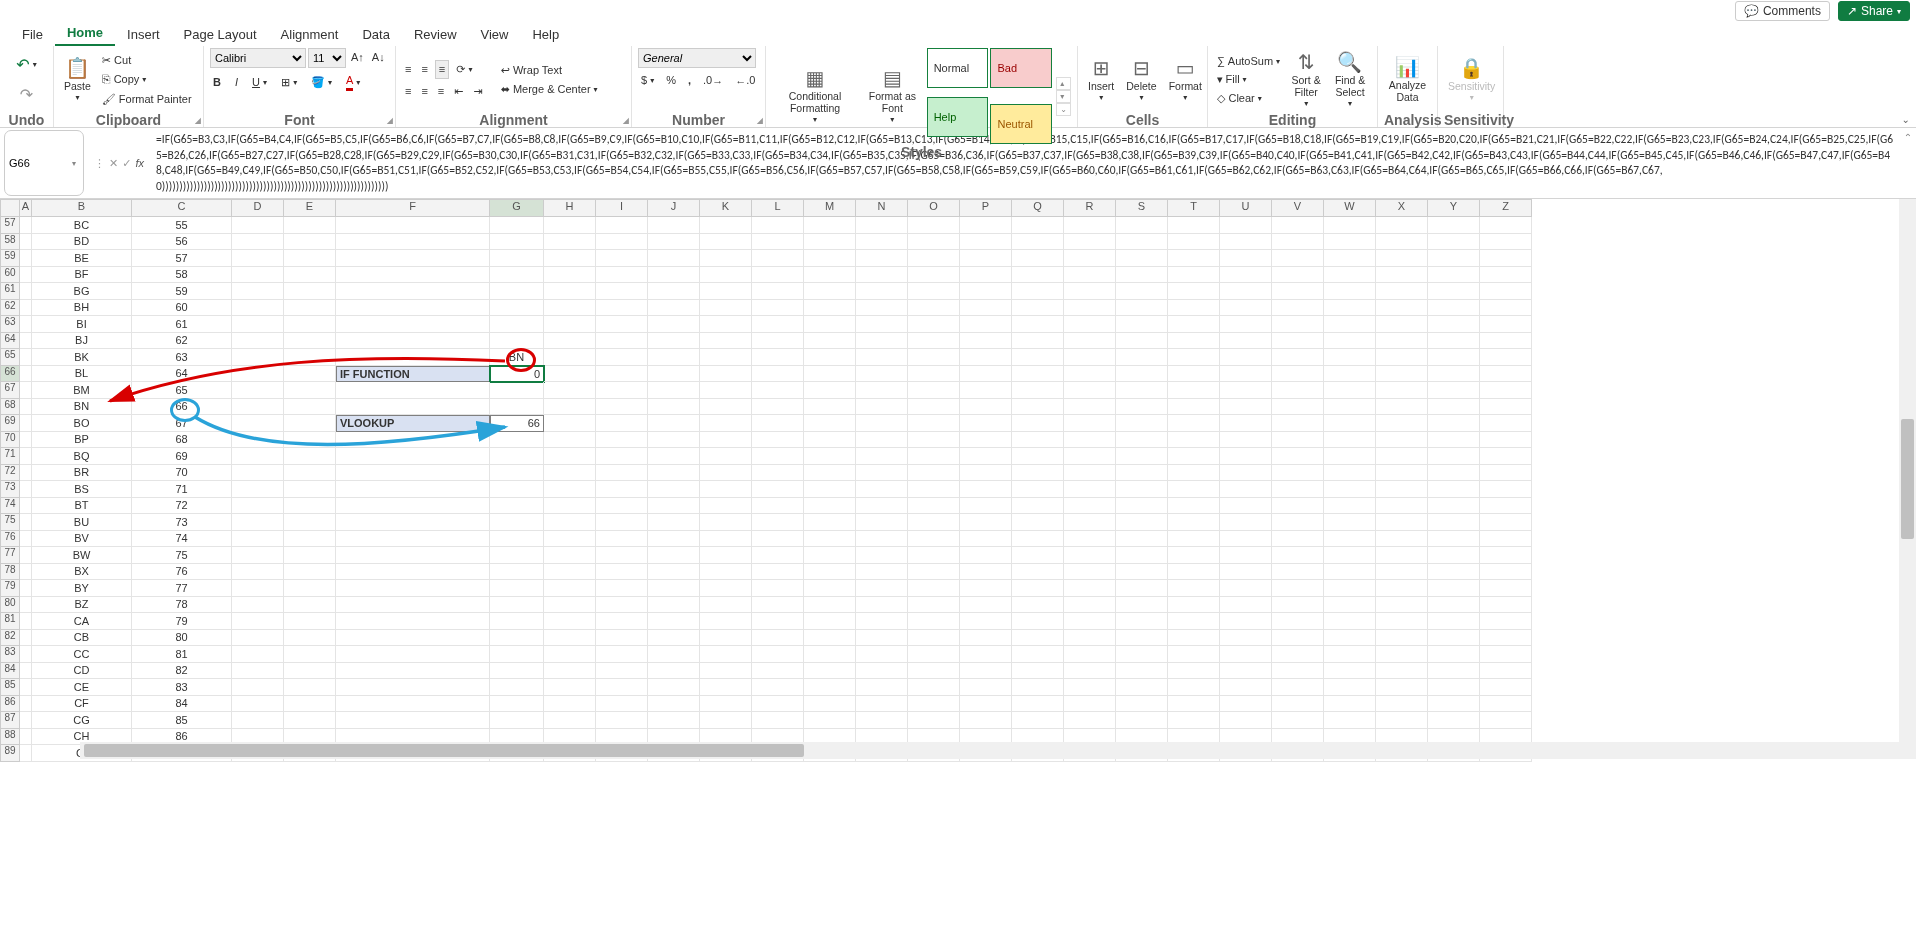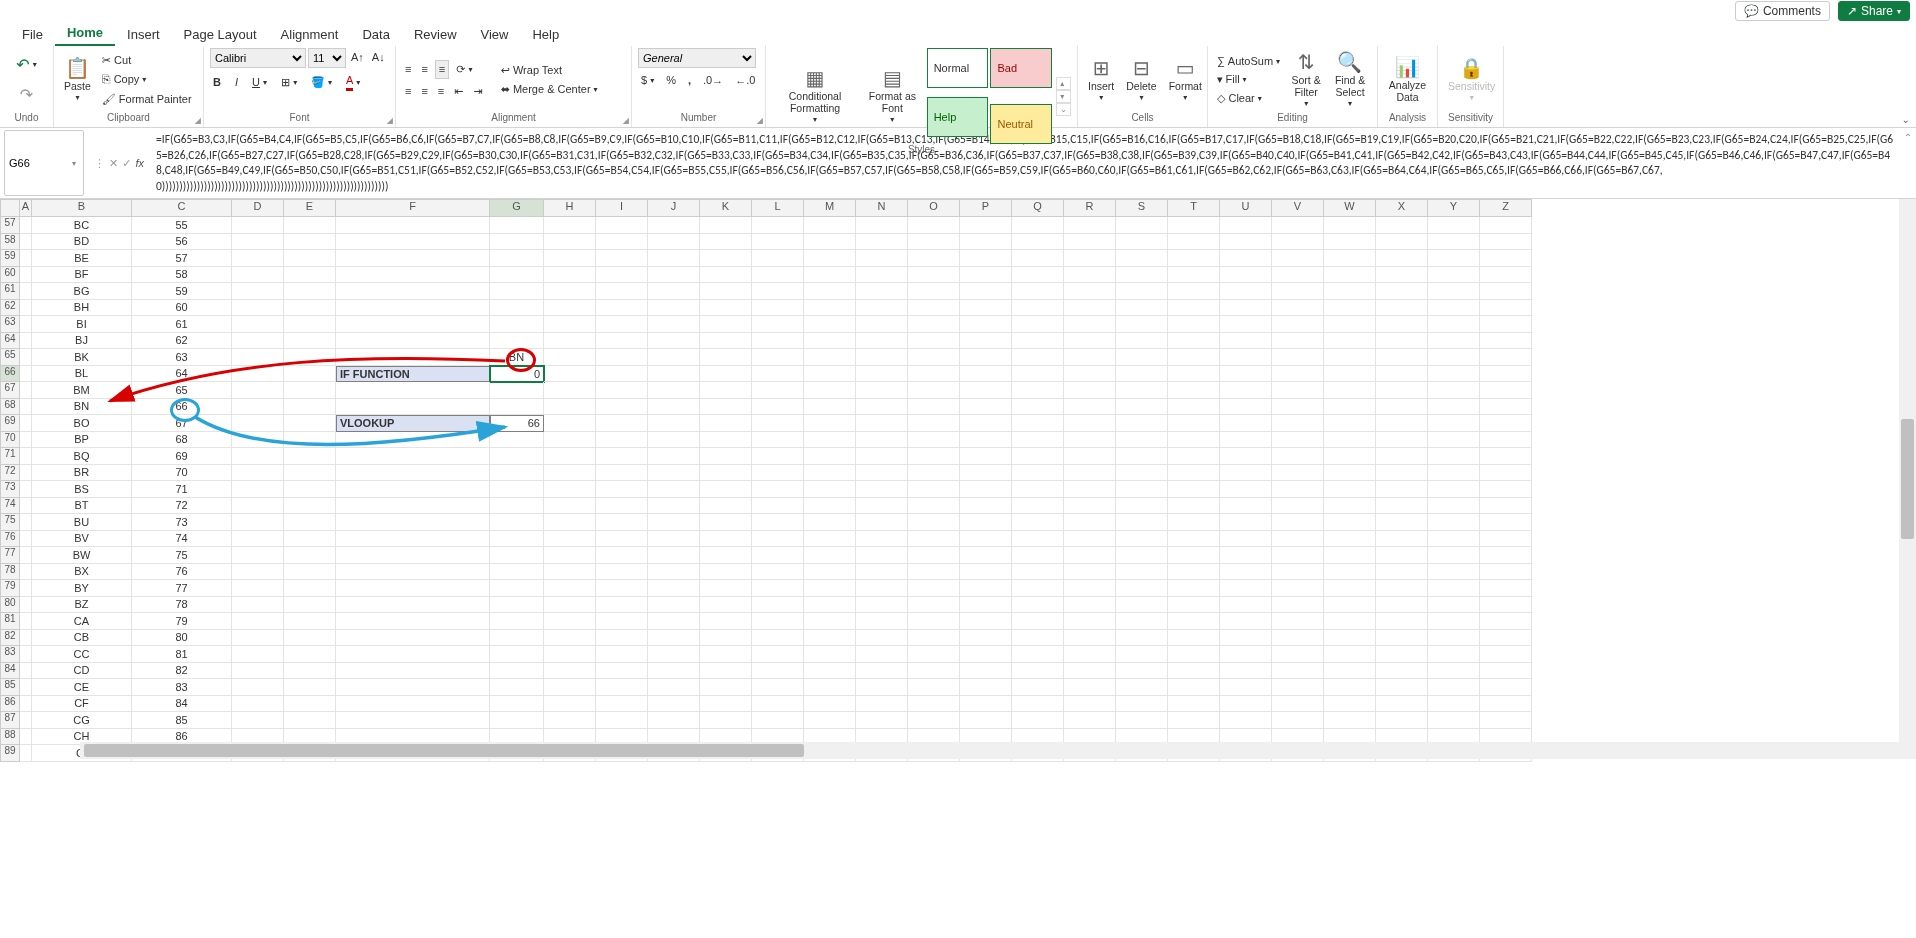--- a/index.html
+++ b/index.html
@@ -11,21 +11,21 @@
 .tb-share { background:#107c41; color:#fff; border-color:#107c41; }
 
 
 .menubar { height:24px; display:flex; align-items:flex-end; padding-left:10px; gap:0; }
 .menutab { padding:4px 12px; font-size:13px; cursor:pointer; }
 .menutab.active { border-bottom:2px solid #107c41; color:#107c41; font-weight:600; }
 
 
 .ribbon { height:82px; background:#fff; border-bottom:1px solid #d4d4d4; display:flex; }
 .group { border-right:1px solid #e3e3e3; padding:2px 6px 1px 6px; display:flex; flex-direction:column; justify-content:space-between; position:relative; }
-.group-label { font-size:10px; color:#666; text-align:center; height:14px; }
+.group-label { font-size:14px; color:#666; text-align:center; height:14px;font-weight:bold; }
 .group-body { flex:1; display:flex; align-items:center; gap:4px; }
 .dialog-launcher { position:absolute; bottom:2px; right:2px; font-size:8px; color:#999; cursor:pointer; }
 .rbtn { display:flex; flex-direction:column; align-items:center; gap:2px; padding:2px 4px; text-align:center; line-height:1.1; cursor:pointer; font-size:11px; }
 .rbtn .ri { font-size:20px; color:#666; }
 .rbtn span { font-size:10.5px; }
 .mini { padding:1px 3px; font-size:11px; cursor:pointer; display:flex; align-items:center; gap:3px; line-height:1.4; }
 .col { display:flex; flex-direction:column; }
 .row { display:flex; align-items:center; gap:2px; }
 select.ribbon-sel { height:20px; font-size:11px; border:1px solid #ccc; }
 .styles-gallery { display:grid; grid-template-columns:1fr 1fr; grid-template-rows:1fr 1fr; gap:2px; width:170px; }
@@ -34,21 +34,21 @@
 .style-good { background:#c6efce; color:#006100; }
 .style-neutral { background:#ffeb9c; color:#9c5700;margin-top:7px; }
 .styles-arrows { display:flex; flex-direction:column; gap:0; }
 .styles-arrows span { font-size:8px; color:#888; padding:1px 3px; border:1px solid #ddd; cursor:pointer; }
 .rbtn.disabled { color:#bbb; }
 .rbtn.disabled .ri { color:#ccc; }
 .ribbon-collapse { position:absolute; right:6px; bottom:2px; font-size:10px; color:#666; cursor:pointer; }
 
 
 .formula-row { display:flex; align-items:stretch; border-bottom:1px solid #d4d4d4; min-height:60px; }
-.name-box { width:80px; border:1px solid #ccc; border-radius:2px; margin:2px 4px; display:flex; align-items:center; }
+.name-box { width:80px; border:1px solid #ccc; border-radius:7px; margin:2px 4px; display:flex; align-items:center; }
 .name-box input { width:64px; border:none; outline:none; font-size:11px; padding-left:4px; }
 .name-box .dd { font-size:8px; color:#888; padding:0 3px; cursor:pointer; }
 .fx-icons { display:flex; align-items:center; gap:4px; padding:0 6px; color:#999; font-size:11px; }
 .fx-icons .fx { font-style:italic; color:#555; }
 .formula-input { flex:1; padding:4px 6px; font-size:11.5px; line-height:1.35; font-family:Calibri,Arial,sans-serif; white-space:normal; word-break:break-all; }
 .formula-expand { width:16px; display:flex; align-items:flex-start; justify-content:center; font-size:10px; color:#888; cursor:pointer; padding-top:4px; }
 
 
 .grid-area { position:relative; height:560px; }
 .col-headers { display:flex; position:sticky; top:0; background:#fff; }

